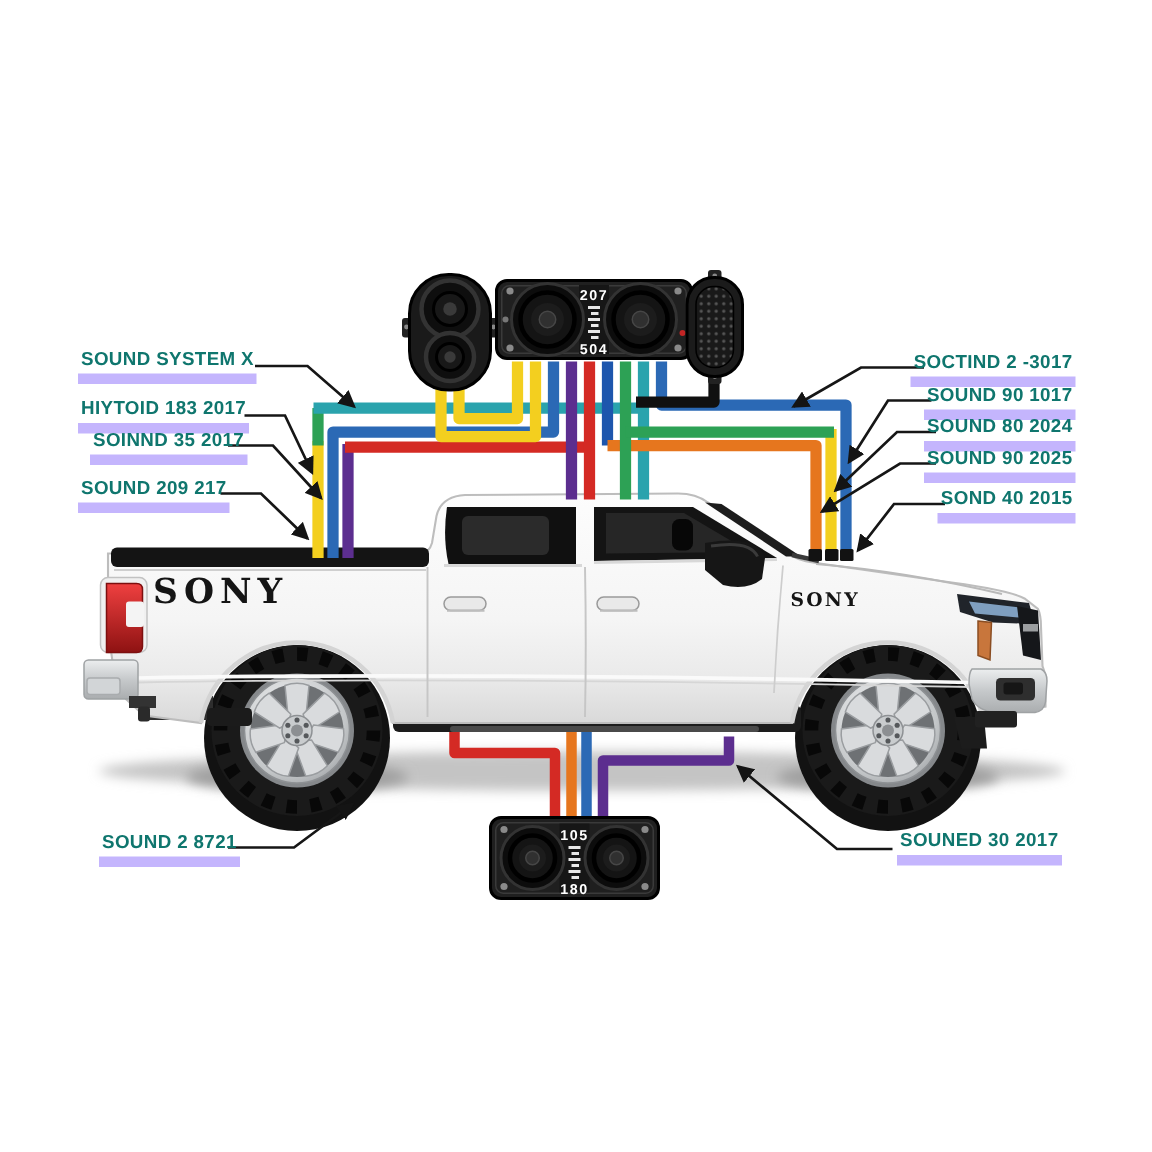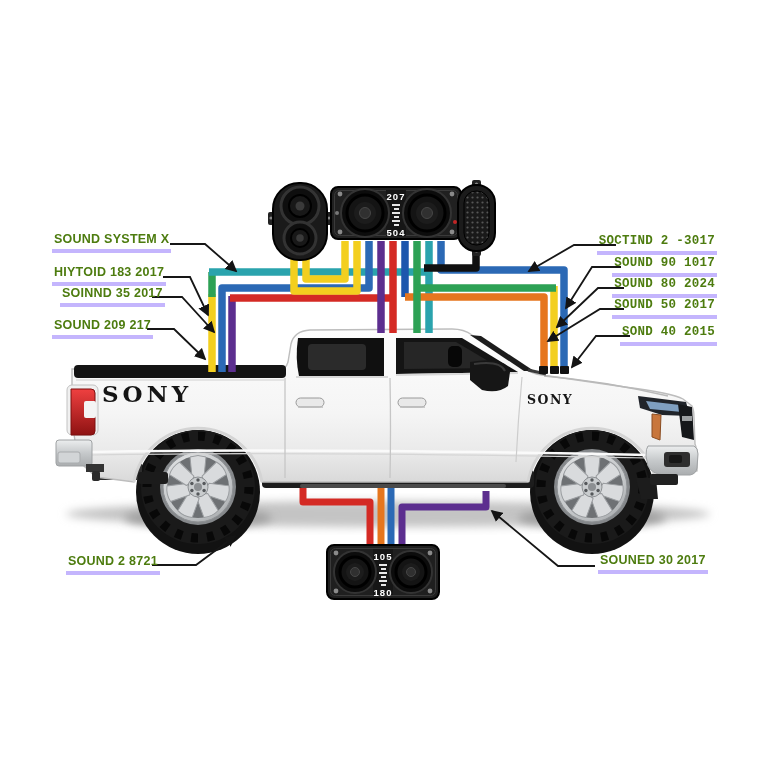--- a/index.html
+++ b/index.html
@@ -1,21 +1,21 @@
 <!DOCTYPE html>
 <html><head>
 <meta charset="utf-8">
 <style>
   html,body{margin:0;padding:0;background:#ffffff;}
   .canvas{position:relative;width:768px;height:768px;background:#ffffff;overflow:hidden;
           font-family:"Liberation Sans",sans-serif;}
   .canvas svg{position:absolute;left:0;top:0;}
-  .lbl{position:absolute;font-weight:bold;font-size:12.5px;letter-spacing:.25px;color:#4d7c0f;
-       border-bottom:4px solid #c4b5fd;padding:0 2px 2px 2px;white-space:nowrap;line-height:1.1;}
-  .lbl.r{font-family:Liberation Mono, monospace;}
+  .lbl{position:absolute;font-weight:bold;font-size:12.5px;letter-spacing:.25px;color:#0f766e;
+       border-bottom:7px solid #c4b5fd;padding:0 2px 2px 2px;white-space:nowrap;line-height:1.1;}
+  .lbl.r{}
   .svgtxt{font-family:"Liberation Sans",sans-serif;font-weight:bold;}
   .badge{font-family:"DejaVu Serif",serif;font-weight:bold;fill:#151515;}
 </style>
 </head>
 <body>
 
 <div class="canvas">
 <svg width="768" height="768" viewBox="0 0 768 768">
   <defs>
     <marker id="arr" viewBox="0 0 10 10" refX="8.5" refY="5" markerWidth="6.5" markerHeight="6.5" orient="auto">
@@ -297,17 +297,17 @@
   </g>
 </svg>
 
 <div class="lbl" style="left:52px;top:233px">SOUND SYSTEM X</div>
 <div class="lbl" style="left:52px;top:266px">HIYTOID 183 2017</div>
 <div class="lbl" style="left:60px;top:287px">SOINND 35 2017</div>
 <div class="lbl" style="left:52px;top:319px">SOUND 209 217</div>
 <div class="lbl r" style="right:51px;top:235px">SOCTIND 2 -3017</div>
 <div class="lbl r" style="right:51px;top:257px">SOUND 90 1017</div>
 <div class="lbl r" style="right:51px;top:278px">SOUND 80 2024</div>
-<div class="lbl r" style="right:51px;top:299px">SOUND 50 2017</div>
+<div class="lbl r" style="right:51px;top:299px">SOUND 90 2025</div>
 <div class="lbl r" style="right:51px;top:326px">SOND 40 2015</div>
 <div class="lbl" style="left:66px;top:555px">SOUND 2 8721</div>
 <div class="lbl" style="left:598px;top:554px">SOUNED 30 2017</div>
 </div>
 
 </body></html>

